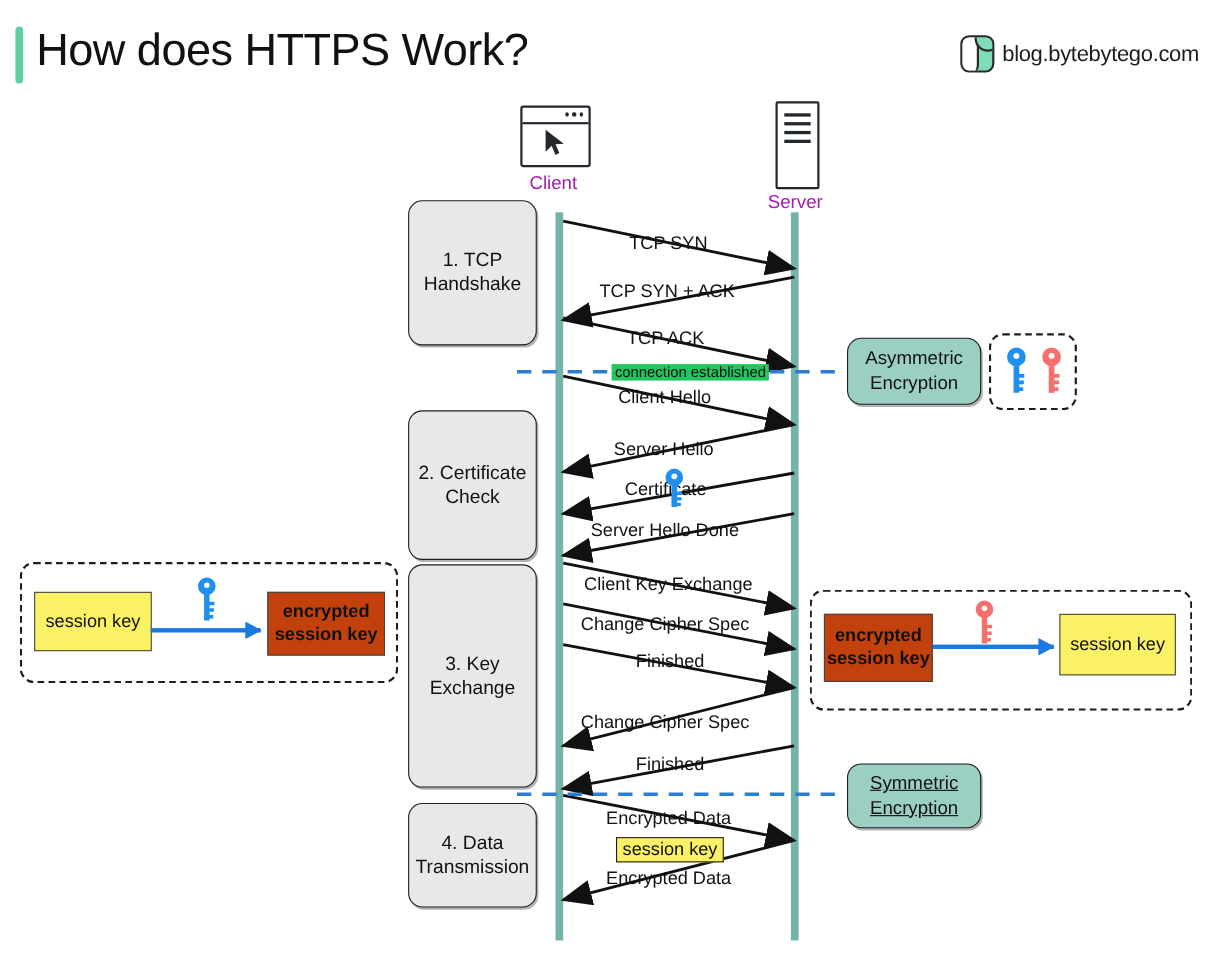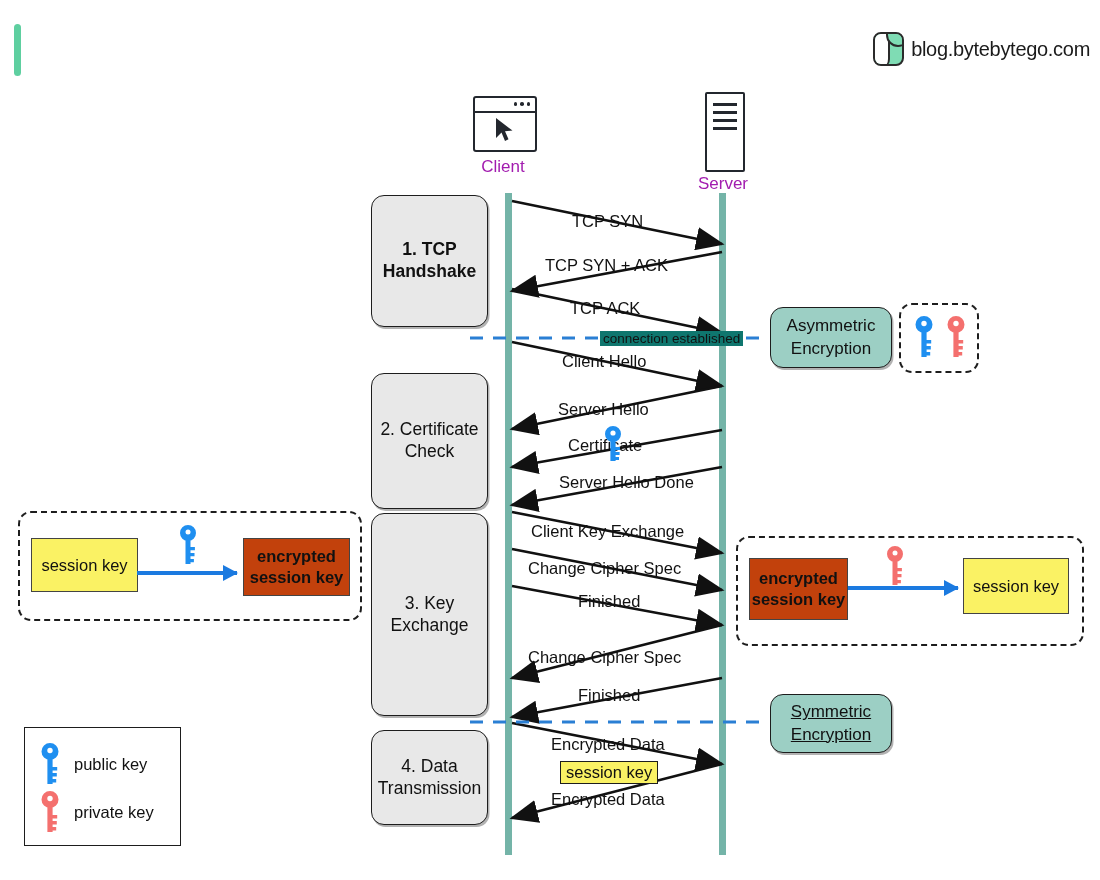--- a/index.html
+++ b/index.html
@@ -42,22 +42,22 @@
 
   
   .stage-box{position:absolute;background:#e8e8e8;border:1.6px solid #1d1d1d;
       border-radius:13px;display:flex;align-items:center;justify-content:center;
       text-align:center;font-size:17.5px;line-height:1.25;color:#111;
       box-shadow:1.5px 2px 0 rgba(0,0,0,.30);}
 
   
   #arrows{position:absolute;left:0;top:0;width:1100px;height:880px;pointer-events:none;}
   .msg-label{position:absolute;font-size:16.5px;color:#111;white-space:nowrap;}
-  .dash-label{position:absolute;font-size:13.5px;color:#111;background:#0f766e;
-      padding:0 3px;white-space:nowrap;margin-left:44px;}
+  .dash-label{position:absolute;font-size:13.5px;color:#111;background:#22c55e;
+      padding:0 3px;white-space:nowrap;}
 
   
   .enc-box{position:absolute;background:#9ccfc4;border:1.8px solid #1d1d1d;
       border-radius:13px;display:flex;align-items:center;justify-content:center;
       text-align:center;font-size:17px;line-height:1.3;color:#111;
       box-shadow:1.5px 2px 0 rgba(0,0,0,.30);}
   .dashed-group{position:absolute;border:2.2px dashed #1d1d1d;border-radius:13px;}
   .kv-box{position:absolute;border:1.4px solid #444;display:flex;align-items:center;
       justify-content:center;text-align:center;font-size:16.5px;line-height:1.25;color:#111;}
   .kv-yellow{background:#faf264;}
@@ -76,20 +76,21 @@
   
   #session-key-chip{position:absolute;background:#faf264;border:1.4px solid #1d1d1d;
       font-size:16.5px;color:#111;padding:1px 5px;white-space:nowrap;}
 </style>
 </head>
 <body>
 
 <div id="stage">
 
   <div id="title-accent"></div>
+  <div id="page-title">How does HTTPS Work?</div>
 
   <div id="brand">
     <div class="logo-box"></div>
     <div id="brand-text">blog.bytebytego.com</div>
   </div>
 
   <div id="client-icon">
     <div class="bar">
       <div class="dots">
           <i></i>
@@ -107,21 +108,21 @@
     <div class="ln" style="top:9px"></div>
       <div class="ln" style="top:17px"></div>
     <div class="ln" style="top:25px"></div>
       <div class="ln" style="top:33px"></div>
   </div>
   <div class="actor-label" style="left:675px;top:174px;width:96px;">Server</div>
 
   <div class="lifeline" id="lifeline-client"></div>
   <div class="lifeline" id="lifeline-server"></div>
 
-  <div class="stage-box" style="left:371px;top:195px;width:115px;height:130px;font-weight:bold;">
+  <div class="stage-box" style="left:371px;top:182px;width:115px;height:130px;">
     <span><span>1. TCP</span><br>
           <span>Handshake</span></span>
   </div>
   <div class="stage-box" style="left:371px;top:373px;width:115px;height:134px;">
     <span><span>2. Certificate</span><br>
           <span>Check</span></span>
   </div>
   <div class="stage-box" style="left:371px;top:513px;width:115px;height:201px;">
     <span><span>3. Key</span><br>
           <span>Exchange</span></span>
@@ -170,21 +171,21 @@
   <div class="dash-label" style="left:556px;top:331px;">connection established</div>
 
   <div class="msg-label" style="left:562px;top:352px;">Client Hello</div>
   <div class="msg-label" style="left:558px;top:400px;text-align:center;">Server Hello</div>
   <div class="msg-label" style="left:568px;top:436px;">Certificate</div>
   <svg style="position:absolute;left:602px;top:425px;" width="22" height="38" viewBox="0 0 22 38">
     <path d="M11 1 a8 8 0 0 1 0 16 a8 8 0 0 1 0 -16 M8.4 16 h5.2 v20 h-5.2 z
              M13.6 22 h4.4 v3 h-4.4 z M13.6 27 h4 v3 h-4 z M13.6 32 h3.4 v3 h-3.4 z" fill="#1f8ff0"></path>
     <circle cx="11" cy="8" r="2.6" fill="#ffffff"></circle>
   </svg>
-  <div class="msg-label" style="left:537px;top:473px;margin-left:22px;">Server Hello Done</div>
+  <div class="msg-label" style="left:537px;top:473px;">Server Hello Done</div>
 
   <div class="msg-label" style="left:531px;top:522px;">Client Key Exchange</div>
   <div class="msg-label" style="left:528px;top:559px;">Change Cipher Spec</div>
   <div class="msg-label" style="left:578px;top:592px;">Finished</div>
   <div class="msg-label" style="left:528px;top:648px;">Change Cipher Spec</div>
   <div class="msg-label" style="left:578px;top:686px;">Finished</div>
 
   <div class="msg-label" style="left:551px;top:735px;">Encrypted  Data</div>
   <div id="session-key-chip" style="left:560px;top:761px;">session key</div>
   <div class="msg-label" style="left:551px;top:790px;">Encrypted Data</div>
@@ -234,32 +235,14 @@
   <div class="blue-arrow" style="left:848px;top:586px;width:110px;"></div>
   <svg style="position:absolute;left:885px;top:545px;" width="20" height="42" viewBox="0 0 20 42">
     <path d="M10 1 a8 8 0 0 1 0 16 a8 8 0 0 1 0 -16 M7.5 16 h5 v24 h-5 z
              M12.5 23 h4.4 v3.2 h-4.4 z M12.5 29 h4 v3.2 h-4 z M12.5 35 h3.4 v3.2 h-3.4 z" fill="#f4706e"></path>
     <circle cx="10" cy="8" r="2.5" fill="#ffffff"></circle>
   </svg>
   <div class="kv-box kv-yellow" style="left:963px;top:558px;width:104px;height:54px;">
     <span>session key</span>
   </div>
 
-  <div id="legend">
-    <div class="legend-row" style="top:14px;">
-      <svg width="22" height="44" viewBox="0 0 22 44">
-        <path d="M11 1 a8.5 8.5 0 0 1 0 17 a8.5 8.5 0 0 1 0 -17 M8.4 17 h5.2 v25 h-5.2 z
-                 M13.6 25 h4.6 v3.4 h-4.6 z M13.6 31 h4.2 v3.4 h-4.2 z M13.6 37 h3.6 v3.4 h-3.6 z" fill="#1f8ff0"></path>
-        <circle cx="11" cy="8.5" r="2.7" fill="#ffffff"></circle>
-      </svg>
-      <span class="legend-text">public key</span>
-    </div>
-    <div class="legend-row" style="top:62px;">
-      <svg width="22" height="44" viewBox="0 0 22 44">
-        <path d="M11 1 a8.5 8.5 0 0 1 0 17 a8.5 8.5 0 0 1 0 -17 M8.4 17 h5.2 v25 h-5.2 z
-                 M13.6 25 h4.6 v3.4 h-4.6 z M13.6 31 h4.2 v3.4 h-4.2 z M13.6 37 h3.6 v3.4 h-3.6 z" fill="#f4706e"></path>
-        <circle cx="11" cy="8.5" r="2.7" fill="#ffffff"></circle>
-      </svg>
-      <span class="legend-text">private key</span>
-    </div>
-  </div>
 
 </div>
 
 </body></html>

